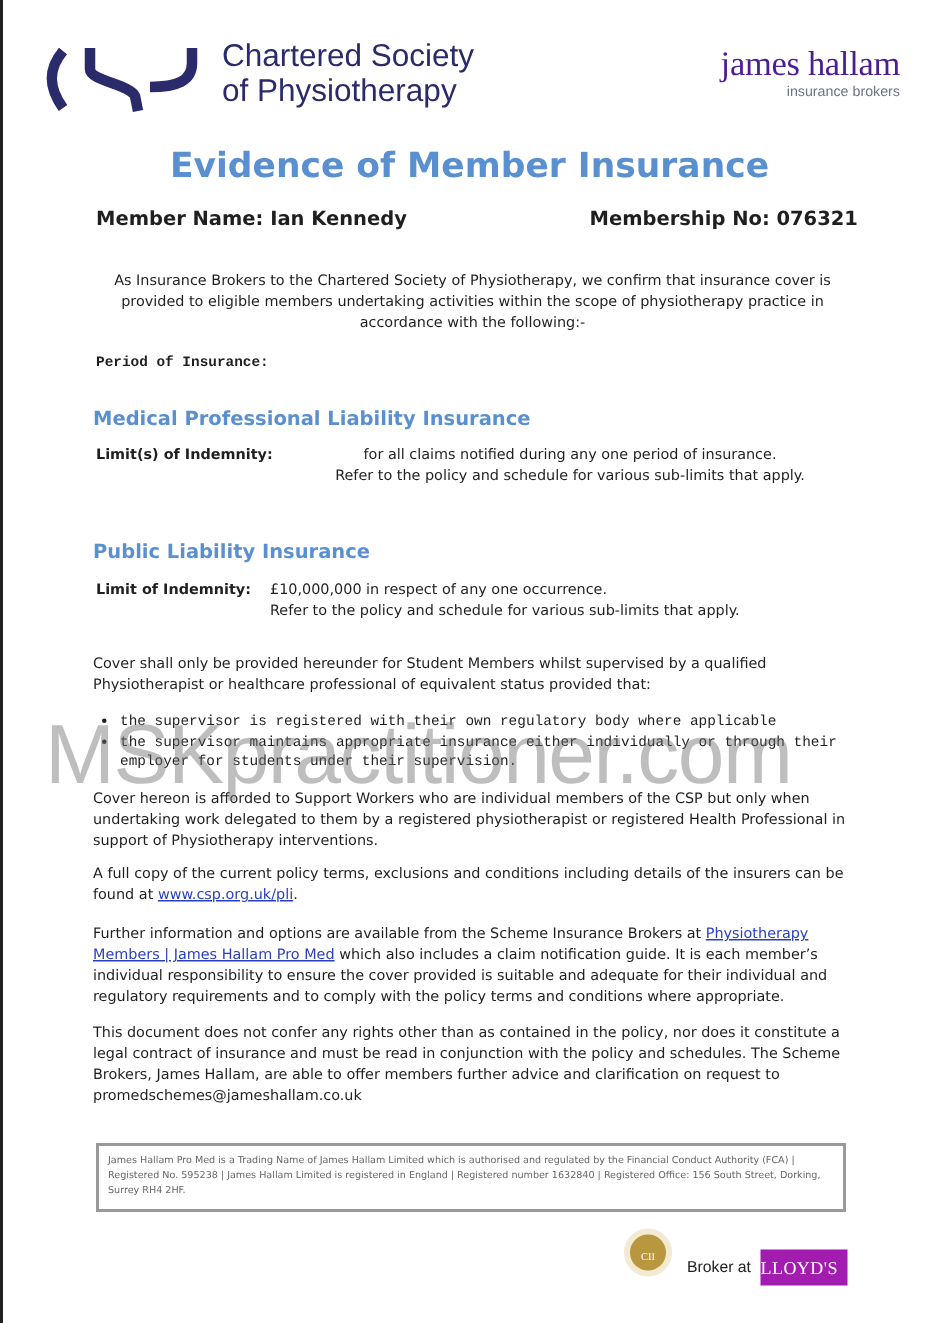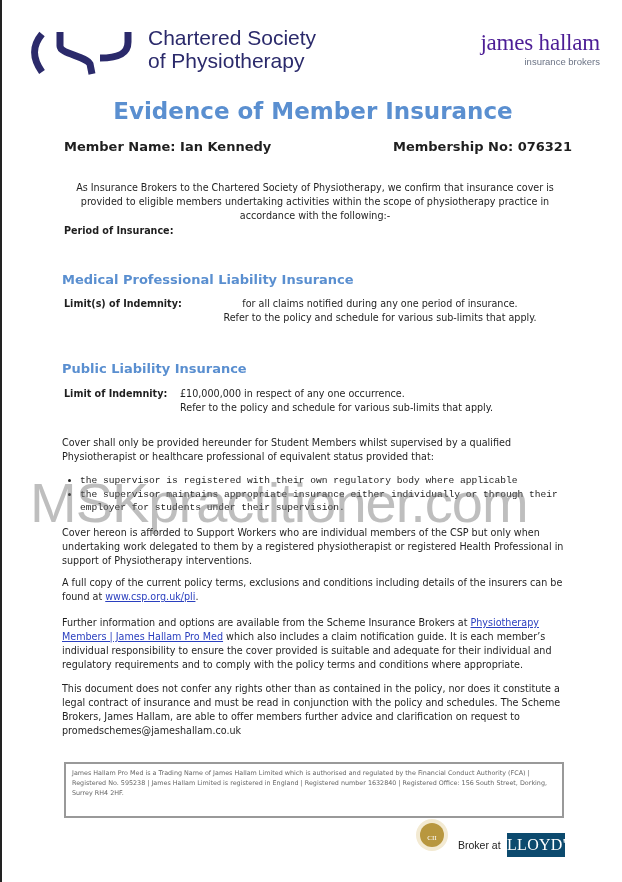--- a/index.html
+++ b/index.html
@@ -20,45 +20,45 @@
   #doc-title { left: 0; width: 622px; top: 98px; text-align: center; color: #5a8fd0; font-size: 23px; font-weight: bold; }
   #member-name { left: 62px; top: 139px; font-size: 13px; font-weight: bold; }
   #member-no { left: 391px; top: 139px; font-size: 13px; font-weight: bold; }
 
   #intro { left: 68px; width: 490px; top: 181px; text-align: center; font-size: 9.6px; line-height: 14px; }
 
   .label-row { font-size: 9.6px; line-height: 14px; }
   .label-row .lbl { position: absolute; left: 0; font-weight: bold; }
   .label-row .val { position: absolute; left: 116px; width: 400px; }
 
-  #period { left: 62px; top: 224px; width: 520px; height: 16px; }
+  #period { left: 62px; top: 235px; width: 520px; height: 16px; font-family: Liberation Mono, monospace; }
   .section-h { left: 60px; color: #5a8fd0; font-size: 13px; font-weight: bold; }
   #mpl-head { top: 272px; }
   #mpl-row { left: 62px; top: 297px; width: 520px; height: 45px; text-align: center; }
   #pl-head { top: 361px; }
   #pl-row { left: 62px; top: 387px; width: 520px; height: 30px; }
 
   .para { left: 60px; width: 505px; font-size: 9.6px; line-height: 14px; }
   #student-para { top: 436px; }
   #bullets { left: 60px; width: 505px; top: 474px; font-size: 9.6px; line-height: 13.5px; margin: 0; padding-left: 18px; font-family: Liberation Mono, monospace; }
   #bullets li { margin: 0; }
   #support-para { top: 526px; }
   #policy-para { top: 576px; }
   #further-para { top: 616px; }
   #rights-para { top: 682px; }
   a.lnk { color: #2a3fbf; text-decoration: underline; }
 
   #footer-box {
-    left: 62px; top: 762px; width: 500px; height: 56px;
+    left: 62px; top: 762px; width: 500px; height: 46px;
     border: 2px solid #999; box-sizing: border-box; padding: 4px 6px;
     font-size: 6.4px; line-height: 10px; color: #666;
   }
   #cii-badge { left: 413px; top: 818px; width: 34px; height: 34px; }
   #broker-at { left: 456px; top: 839px; font-size: 10.5px; color: #222; font-family: "Liberation Sans", sans-serif; }
-  #lloyds { left: 505px; top: 833px; width: 58px; height: 24px; background: #0c4a6e; color: #fff; font-family: "Liberation Serif", serif; font-size: 16px; line-height: 24px; text-align: left; letter-spacing: 0.3px; }
+  #lloyds { left: 505px; top: 833px; width: 58px; height: 24px; background: #a21caf; color: #fff; font-family: "Liberation Serif", serif; font-size: 12px; line-height: 24px; text-align: left; letter-spacing: 0.3px; }
 
   #watermark {
     left: 28px; top: 470px; font-family: "Liberation Sans", sans-serif; font-size: 56px;
     color: rgba(110,110,110,0.45); letter-spacing: -1px; white-space: nowrap; pointer-events: none;
   }
 </style>
 </head>
 <body>
 
 <svg id="csp-logo" class="abs" viewBox="0 0 110 48">

